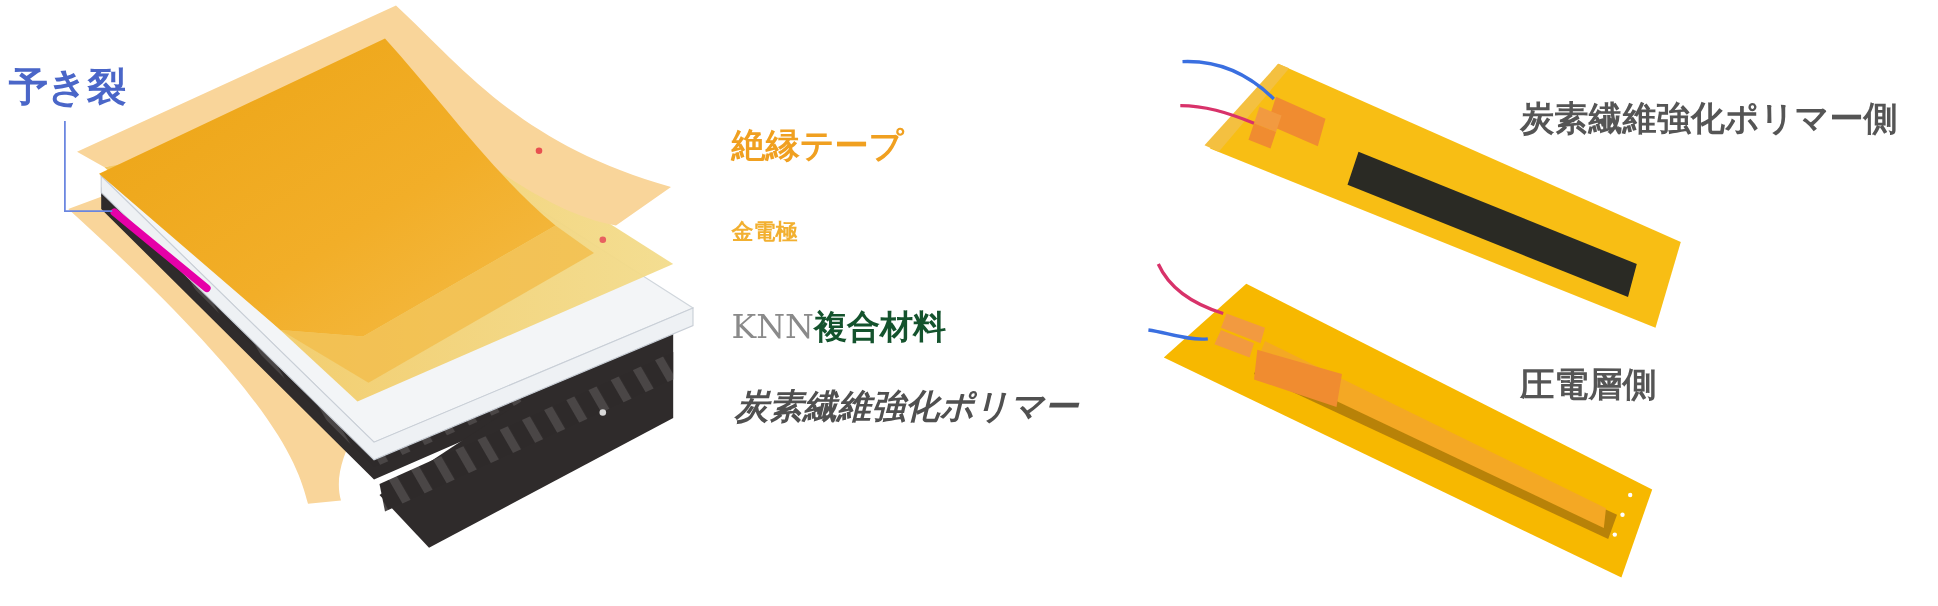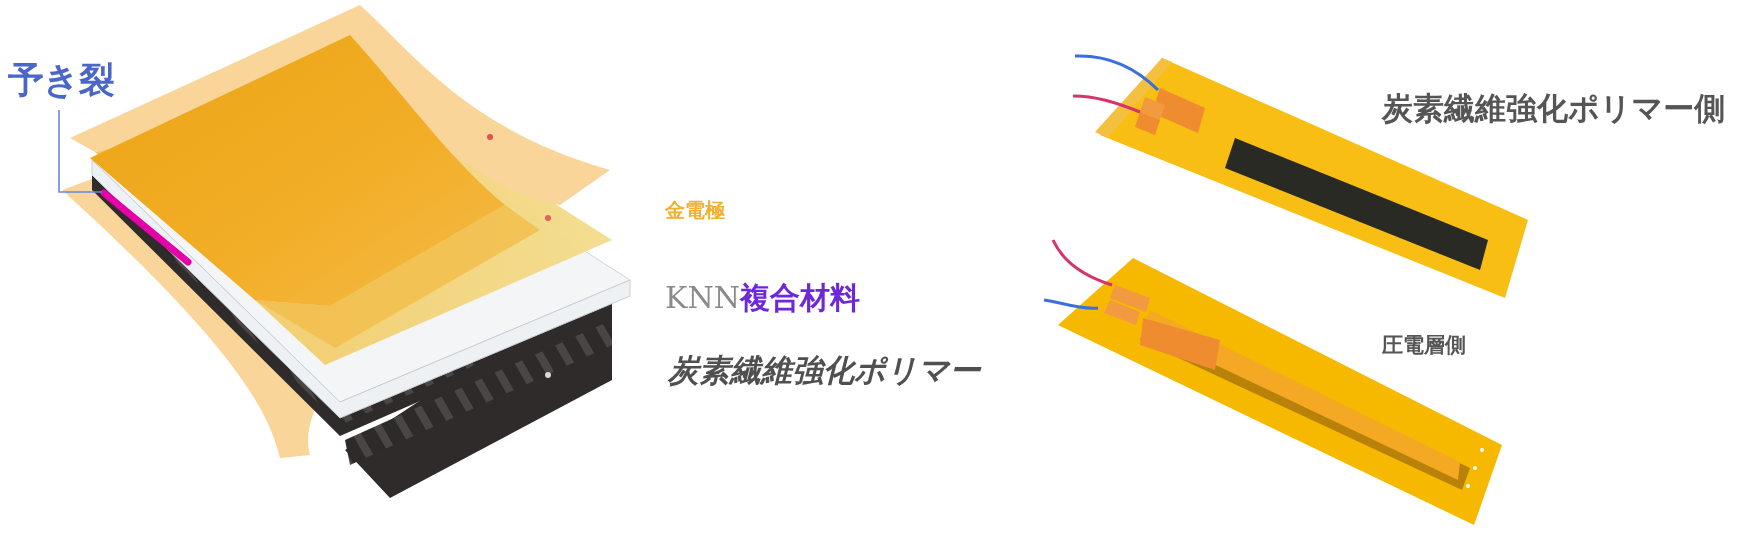--- a/index.html
+++ b/index.html
@@ -6,24 +6,24 @@
     body { width: 1762px; height: 551px; position: relative; overflow: hidden;
            font-family: "DejaVu Sans", "Liberation Sans", sans-serif; }
     .stage { position: absolute; left: 0; top: 0; width: 1762px; height: 551px; }
     svg.art { position: absolute; left: 0; top: 0; }
     .label { position: absolute; font-weight: bold; white-space: nowrap; line-height: 1; }
     .lbl-crack { left: 8px; top: 62px; font-size: 36px; color: #4a66c8; letter-spacing: -1px; }
     .lbl-tape { left: 665px; top: 118px; font-size: 31px; color: #f0a020; }
     .lbl-gold { left: 665px; top: 200px; font-size: 20px; color: #f2b030; }
     .lbl-knn { left: 665px; top: 283px; font-size: 30px; color: #8a8a8a; font-weight: normal;
                font-family: "DejaVu Serif", "Liberation Serif", serif; }
-    .lbl-knn .knn-jp { font-family: "DejaVu Sans", "Liberation Sans", sans-serif; font-weight: bold; color: #6d28d9; text-align: right; }
+    .lbl-knn .knn-jp { font-family: "DejaVu Sans", "Liberation Sans", sans-serif; font-weight: bold; color: #14532d; text-align: right; }
     .lbl-cfrp { left: 668px; top: 355px; font-size: 31px; color: #505050; font-style: italic; }
     .lbl-side-cfrp { left: 1382px; top: 93px; font-size: 31px; color: #555555; }
-    .lbl-side-piezo { left: 1382px; top: 335px; font-size: 21px; color: #555555; }
+    .lbl-side-piezo { left: 1382px; top: 335px; font-size: 31px; color: #555555; }
   </style>
 </head>
 <body>
 
 <div class="stage">
 
   <svg class="art" width="1762" height="551" viewBox="0 0 1762 551">
     <defs>
       <linearGradient id="tapeGrad" x1="0" y1="0" x2="1" y2="1">
         <stop offset="0" stop-color="#eca414"></stop>
@@ -107,20 +107,21 @@
       <path d="M1110,300 L1140,312 L1136,325 L1104,313 Z" fill="#f29a40"></path>
       <path d="M1053,240 C1062,260 1080,275 1112,285" fill="none" stroke="#d8326a" stroke-width="3"></path>
       <path d="M1044,300 C1060,302 1080,310 1098,308" fill="none" stroke="#3a6fe0" stroke-width="3"></path>
       <circle cx="1482" cy="450" r="2" fill="#ffffff"></circle>
       <circle cx="1475" cy="468" r="2" fill="#ffffff"></circle>
       <circle cx="1468" cy="486" r="2" fill="#ffffff"></circle>
     </g>
   </svg>
 
   <div class="label lbl-crack">予き裂</div>
+  <div class="label lbl-tape">絶縁テープ</div>
   <div class="label lbl-gold">金電極</div>
   <div class="label lbl-knn">
     <span>KNN</span><span class="knn-jp">複合材料</span>
   </div>
   <div class="label lbl-cfrp">炭素繊維強化ポリマー</div>
   <div class="label lbl-side-cfrp">炭素繊維強化ポリマー側</div>
   <div class="label lbl-side-piezo">圧電層側</div>
 </div>
 
 </body></html>

